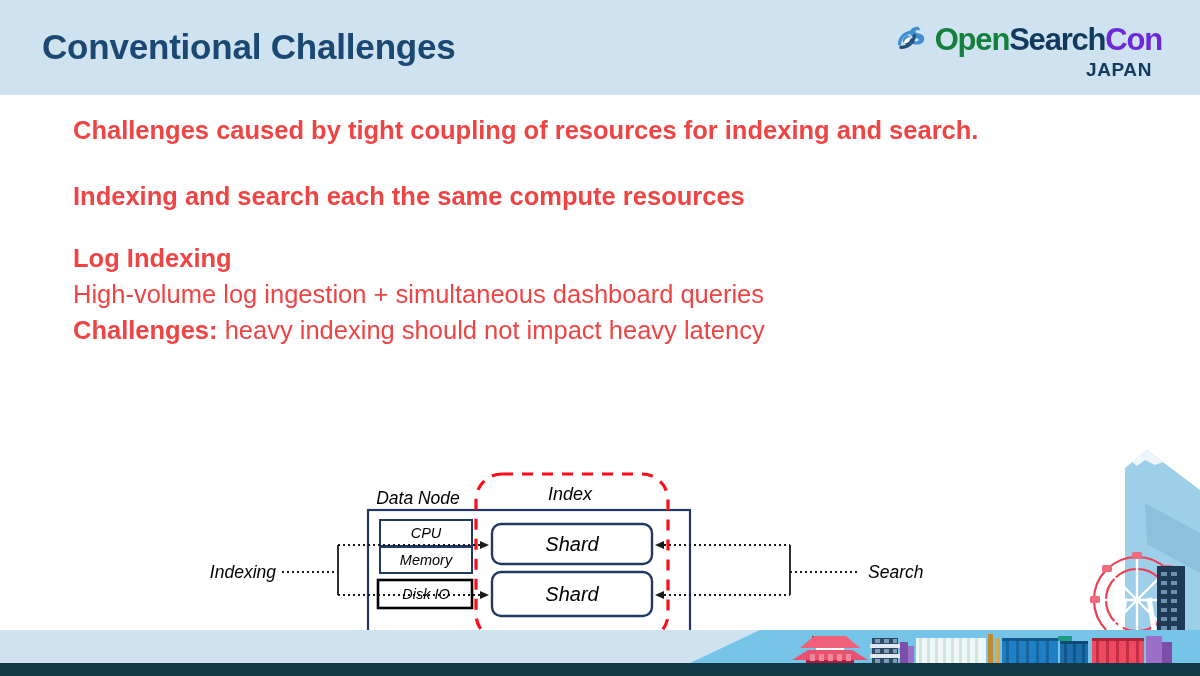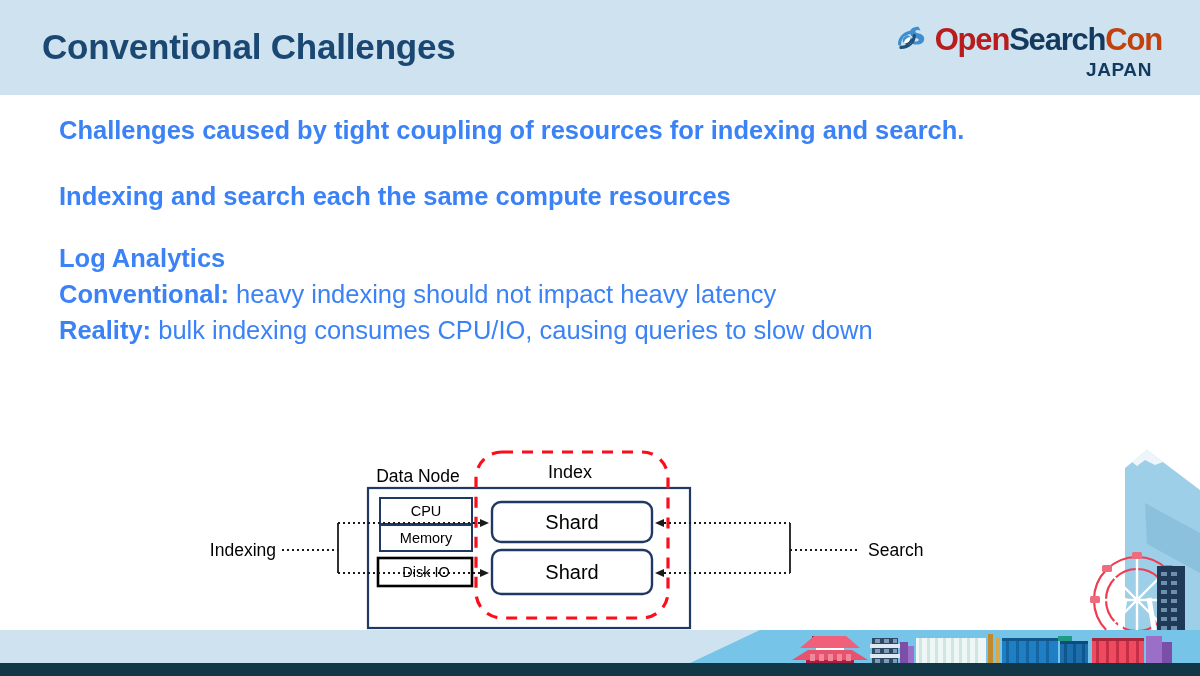--- a/index.html
+++ b/index.html
@@ -21,38 +21,38 @@
     position:absolute;left:42px;top:27px;
     font-size:35px;font-weight:bold;color:#1a4872;
     letter-spacing:-0.2px;white-space:nowrap;
   }
 
   
   .logo{position:absolute;right:38px;top:22px;text-align:right;}
   .logo-row{display:flex;align-items:center;justify-content:flex-end;height:36px;}
   .logo-mark{width:36px;height:32px;margin-right:3px;flex:0 0 auto;}
   .logo-word{font-size:31px;font-weight:bold;letter-spacing:-1.2px;line-height:32px;white-space:nowrap;}
-  .w-open{color:#b91c1c;}
+  .w-open{color:#15803d;}
   .w-search{color:#123a5e;}
-  .w-con{color:#c2410c;}
+  .w-con{color:#6d28d9;}
   .logo-japan{
     font-size:19px;font-weight:bold;color:#123a5e;
     letter-spacing:0.6px;margin-top:1px;margin-right:10px;
   }
 
   
-  .body-copy{position:absolute;left:59px;top:112px;width:1110px;color:#3b82f6;}
+  .body-copy{position:absolute;left:73px;top:112px;width:1110px;color:#ef4444;}
   .line{font-size:25.5px;line-height:36px;white-space:nowrap;}
   .line.b{font-weight:bold;}
   .line .bp{font-weight:bold;}
   .gap{height:30px;}
   .gap-sm{height:26px;}
 
   
-  .diagram{position:absolute;left:0;top:440px;width:1000px;height:200px;}
+  .diagram{position:absolute;left:0;top:462px;width:1000px;height:200px;font-style:italic;}
   .diagram svg{display:block;}
 
   
   .footer{position:absolute;left:0;bottom:0;width:1200px;height:46px;}
   .footer svg{display:block;}
   .fuji{position:absolute;right:0;bottom:13px;width:115px;height:215px;}
   .fuji svg{display:block;}
 </style>
 </head>
 <body>
@@ -78,23 +78,23 @@
       </div>
       <div class="logo-japan">JAPAN</div>
     </div>
   </div>
 
   <div class="body-copy">
     <div class="line b">Challenges caused by tight coupling of resources for indexing and search.</div>
     <div class="gap"></div>
     <div class="line b">Indexing and search each the same compute resources</div>
     <div class="gap-sm"></div>
-    <div class="line b">Log Analytics</div>
-    <div class="line"><span class="bp">Conventional:</span><span> heavy indexing should not impact heavy latency</span></div>
-    <div class="line"><span class="bp">Reality:</span><span> bulk indexing consumes CPU/IO, causing queries to slow down</span></div>
+    <div class="line b">Log Indexing</div>
+    <div class="line">High-volume log ingestion + simultaneous dashboard queries</div>
+    <div class="line"><span class="bp">Challenges:</span><span> heavy indexing should not impact heavy latency</span></div>
   </div>
 
   <div class="diagram">
     <svg viewBox="0 0 1000 200" width="1000" height="200">
 
       <rect x="368" y="48" width="322" height="140" fill="none" stroke="#1f3864" stroke-width="2.2"></rect>
 
       <rect x="380" y="58" width="92" height="26" fill="#fff" stroke="#1f3864" stroke-width="2"></rect>
       <rect x="380" y="85" width="92" height="26" fill="#fff" stroke="#1f3864" stroke-width="2"></rect>
       <rect x="378" y="118" width="94" height="28" fill="#fff" stroke="#000" stroke-width="2.6"></rect>

